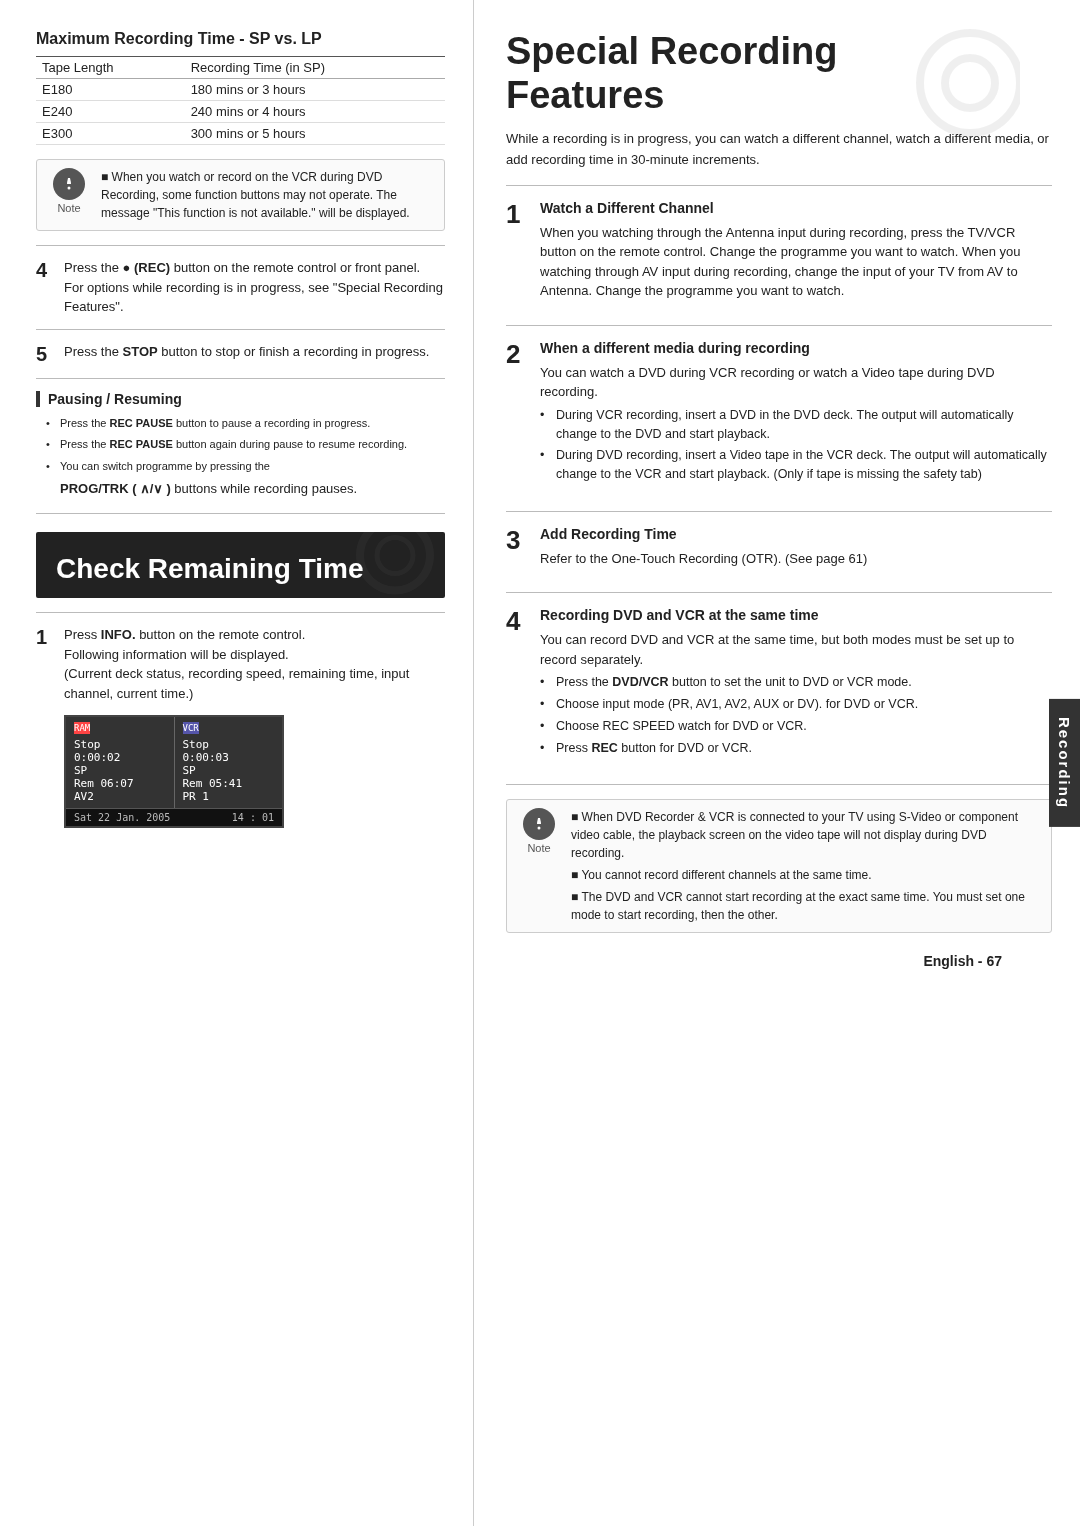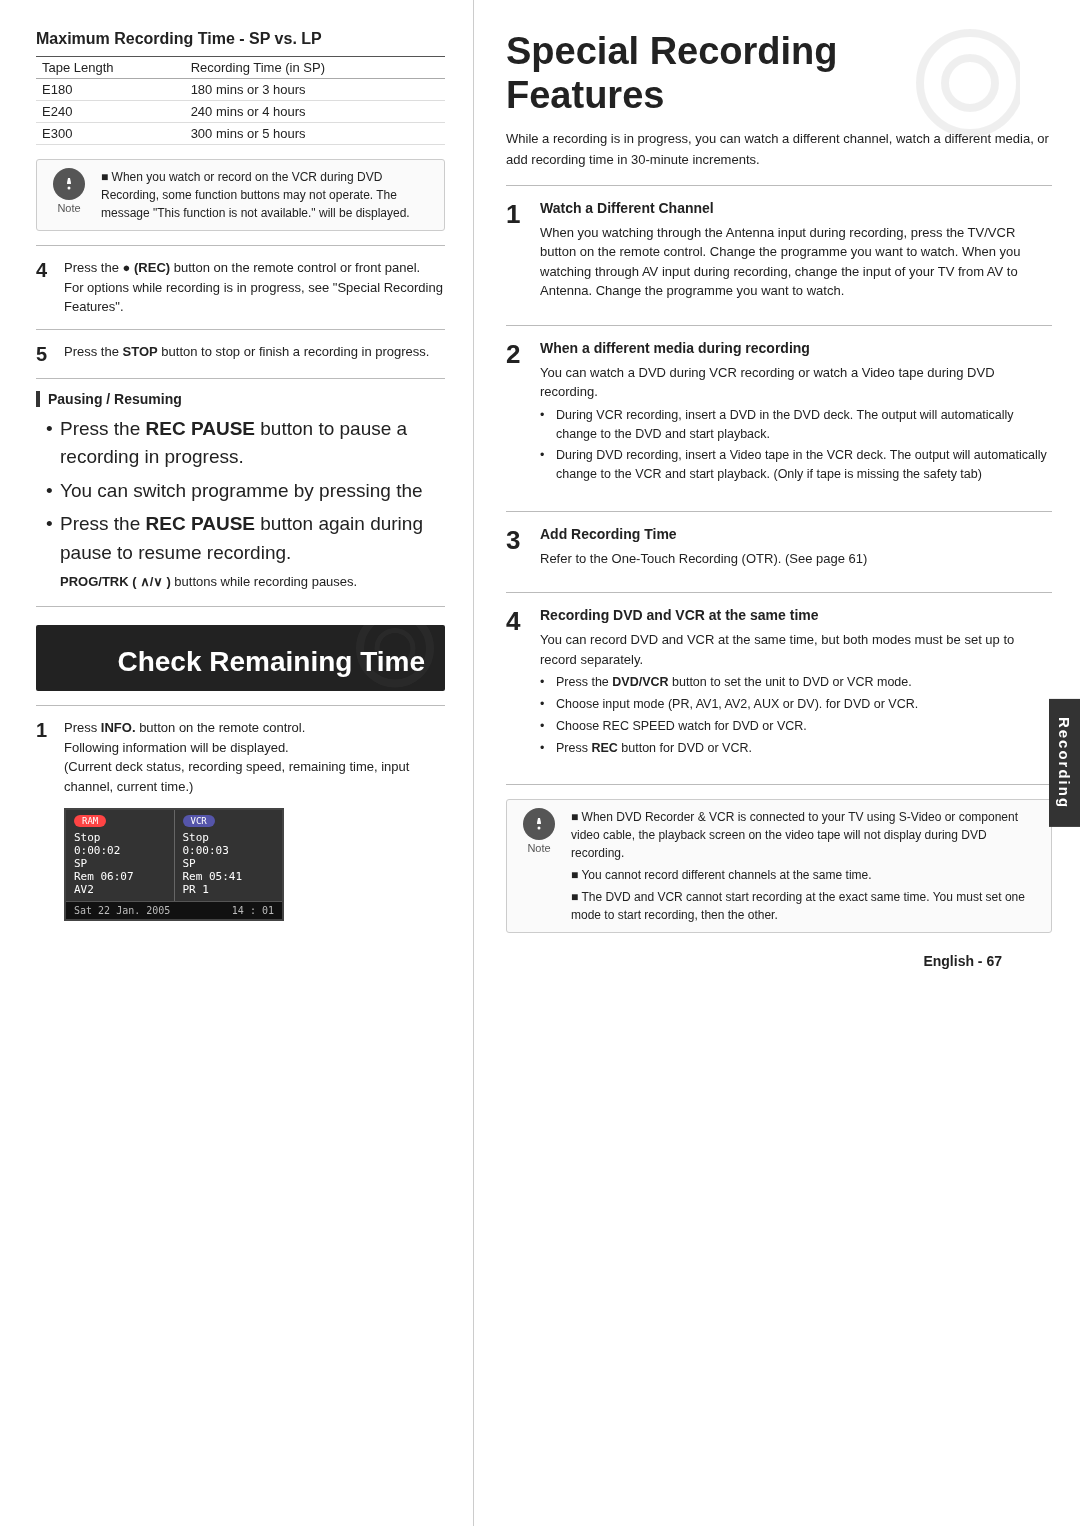--- a/index.html
+++ b/index.html
@@ -124,21 +124,20 @@
 
     
     .banner {
       background: #222;
       color: #fff;
       padding: 22px 20px 14px 20px;
       margin: 18px 0 14px 0;
       position: relative;
       border-radius: 2px;
       overflow: hidden;
-      text-align: right;
     }
     .banner-title {
       font-size: 28px;
       font-weight: bold;
       line-height: 1.1;
     }
     .banner-watermark {
       position: absolute;
       right: 10px;
       top: 50%;
@@ -174,22 +173,22 @@
     .info-col-header {
       display: flex;
       align-items: center;
       margin-bottom: 4px;
       font-size: 11px;
     }
     .info-col-header .badge {
       background: #f44;
       color: #fff;
       font-size: 9px;
-      padding: 1px 8px;
-      border-radius: 6px;
+      padding: 1px 0;
+      border-radius: 0;
       margin-right: 4px;
     }
     .info-col-header .badge-blue {
       background: #55a;
     }
     .info-footer {
       background: #111;
       color: #bbb;
       display: flex;
       justify-content: space-between;
@@ -205,21 +204,21 @@
       border-left: 4px solid #333;
       padding-left: 8px;
       margin-bottom: 8px;
     }
     .bullet-list {
       list-style: none;
       padding-left: 10px;
     }
     .bullet-list li {
       margin-bottom: 5px;
-      font-size: 19px;
+      font-size: 11px;
       line-height: 1.5;
       padding-left: 14px;
       position: relative;
     }
     .bullet-list li::before {
       content: '•';
       position: absolute;
       left: 0;
     }
 
@@ -376,22 +375,22 @@
       <p>Press the <b>STOP</b> button to stop or finish a recording in progress.</p>
     </div>
   </div>
 
   <hr class="divider">
 
   <div style="margin-bottom:14px;">
     <div class="subsection-title">Pausing / Resuming</div>
     <ul class="bullet-list">
       <li>Press the <b>REC PAUSE</b> button to pause a recording in progress.</li>
+      <li>Press the <b>REC PAUSE</b> button again during pause to resume recording.</li>
       <li>You can switch programme by pressing the</li>
-      <li>Press the <b>REC PAUSE</b> button again during pause to resume recording.</li>
     </ul>
     <p style="font-size:13px; padding-left:24px; line-height:1.5;">
       <b>PROG/TRK ( ∧/∨ )</b> buttons while recording pauses.
     </p>
   </div>
 
   <hr class="divider">
 
   <div class="banner">
     <div class="banner-title">Check Remaining Time</div>

